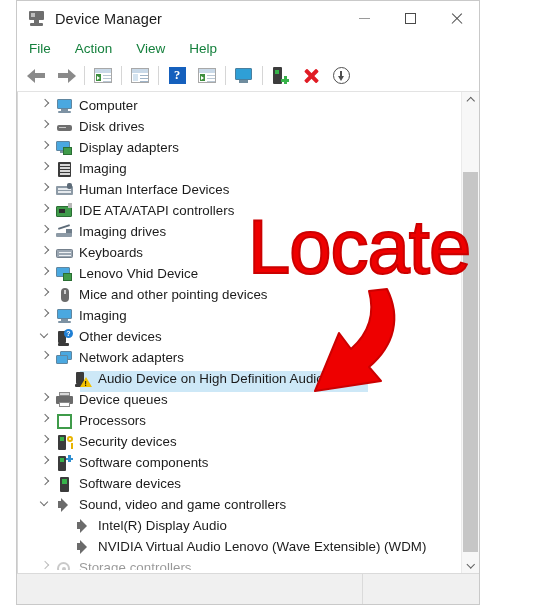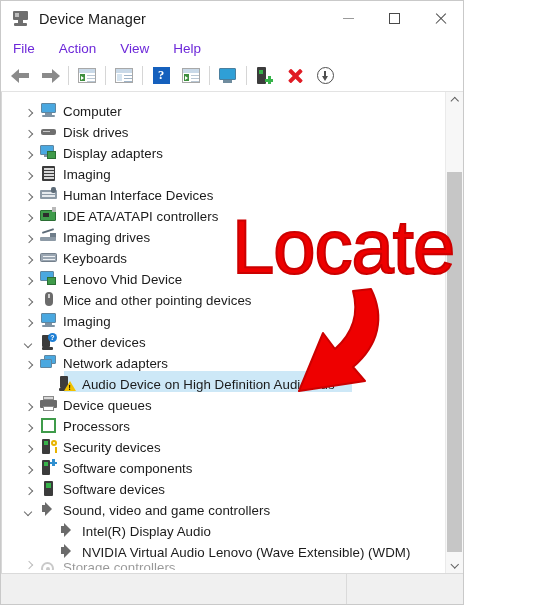--- a/index.html
+++ b/index.html
@@ -16,20 +16,21 @@
   }
 
   .window {
     position: relative;
     width: 464px;
     height: 605px;
     background: #ffffff;
     box-sizing: border-box;
     border: 1px solid #c9c9c9;
     overflow: hidden;
+    margin-left: 16px;
   }
 
   
   .titlebar {
     position: relative;
     height: 35px;
     background: #ffffff;
     display: flex;
     align-items: center;
   }
@@ -124,21 +125,21 @@
   
   .menubar {
     height: 24px;
     display: flex;
     align-items: center;
     padding-left: 12px;
     background: #ffffff;
   }
   .menu-item {
     font-size: 13.5px;
-    color: #6d28d9;
+    color: #15803d;
     margin-right: 24px;
     cursor: default;
     white-space: nowrap;
   }
 
   
   .toolbar {
     height: 31px;
     display: flex;
     align-items: center;
@@ -341,21 +342,21 @@
     width: 505px;
     height: 483px;
     padding-top: 6px;
     box-sizing: border-box;
     overflow: hidden;
   }
   .row {
     position: relative;
     height: 21px;
     display: flex;
-    align-items: flex-end;
+    align-items: flex-start;
     white-space: nowrap;
   }
   .chev {
     width: 11px;
     height: 11px;
     margin-left: 22px;
     margin-right: 5px;
     position: relative;
     flex: none;
   }

